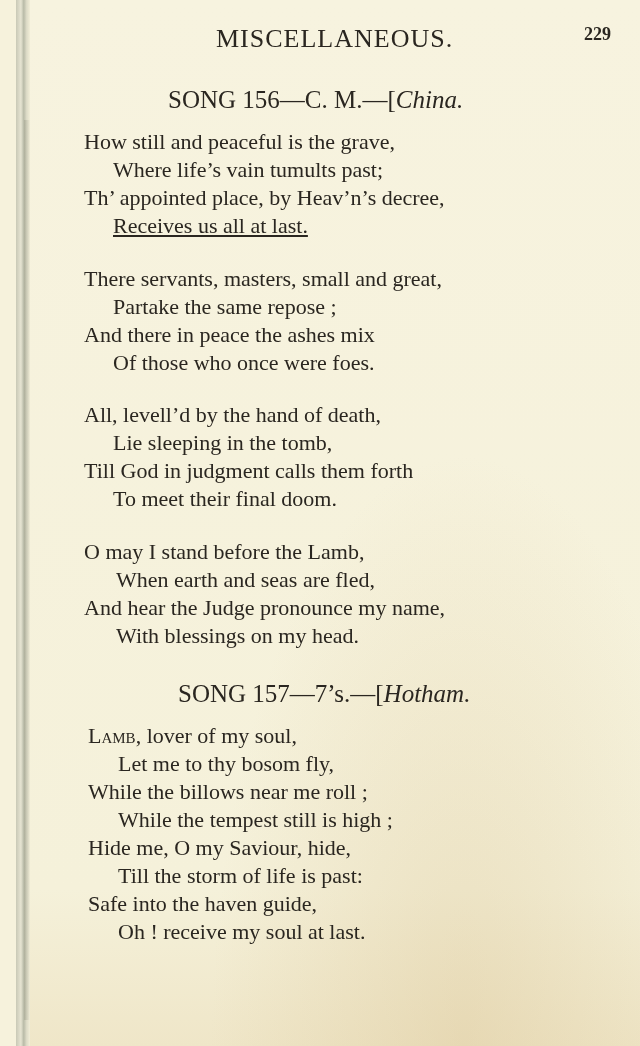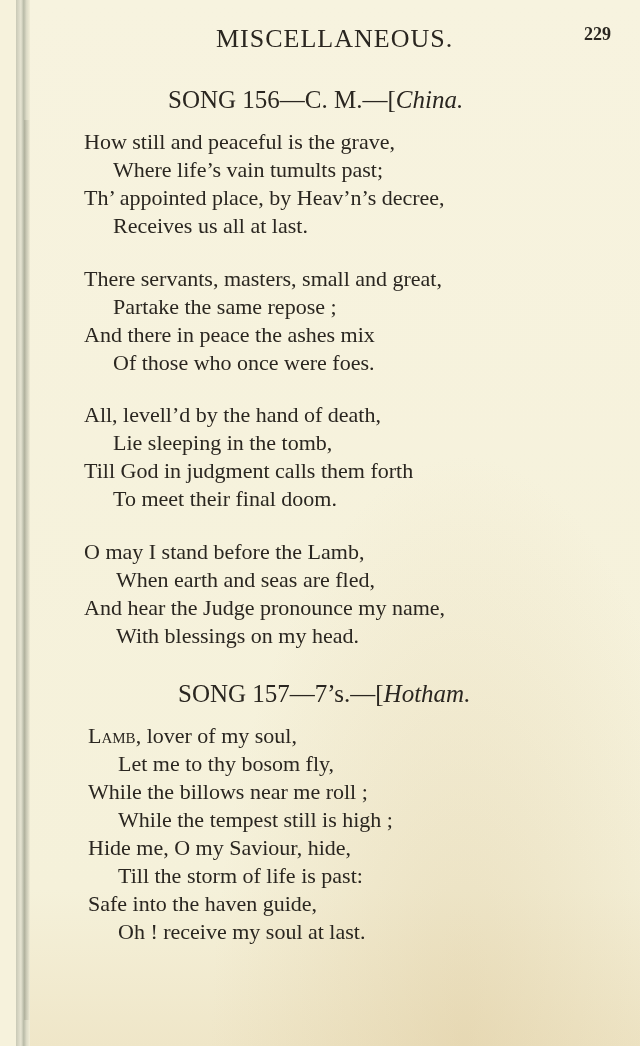--- a/index.html
+++ b/index.html
@@ -59,21 +59,21 @@
   </div>
 
   <div class="song-title" style="left:152px; top:86px;">
     <span>SONG 156—C. M.—[</span><span class="tune">China.</span>
   </div>
 
   <div>
     <div class="verse-line" style="left:68px; top:128px;">How still and peaceful is the grave,</div>
     <div class="verse-line" style="left:97px; top:156px;">Where life’s vain tumults past;</div>
     <div class="verse-line" style="left:68px; top:184px;text-align:center;">Th’ appointed place, by Heav’n’s decree,</div>
-    <div class="verse-line" style="left:97px; top:212px;">Receives us all at last.</div>
+    <div class="verse-line" style="left:97px; top:212px;text-decoration:underline;">Receives us all at last.</div>
 
     <div class="verse-line" style="left:68px; top:265px;">There servants, masters, small and great,</div>
     <div class="verse-line" style="left:97px; top:293px;">Partake the same repose ;</div>
     <div class="verse-line" style="left:68px; top:321px;">And there in peace the ashes mix</div>
     <div class="verse-line" style="left:97px; top:349px;">Of those who once were foes.</div>
 
     <div class="verse-line" style="left:68px; top:401px;">All, levell’d by the hand of death,</div>
     <div class="verse-line" style="left:97px; top:429px;">Lie sleeping in the tomb,</div>
     <div class="verse-line" style="left:68px; top:457px;">Till God in judgment calls them forth</div>
     <div class="verse-line" style="left:97px; top:485px;font-family:Liberation Serif, serif;">To meet their final doom.</div>

